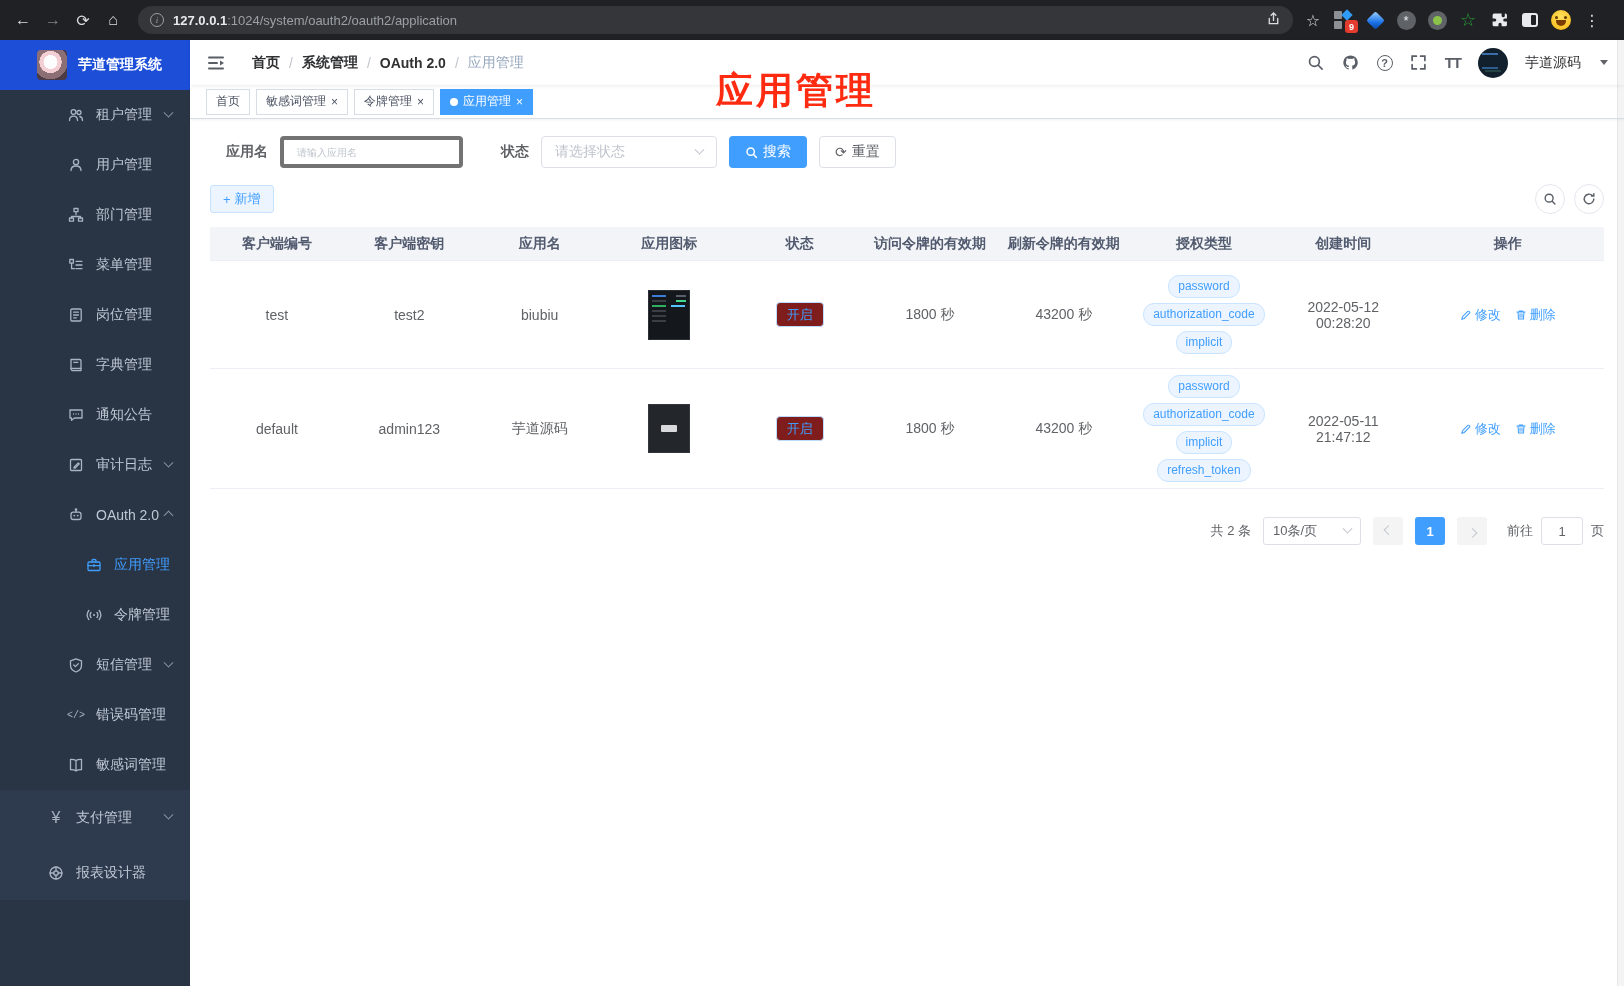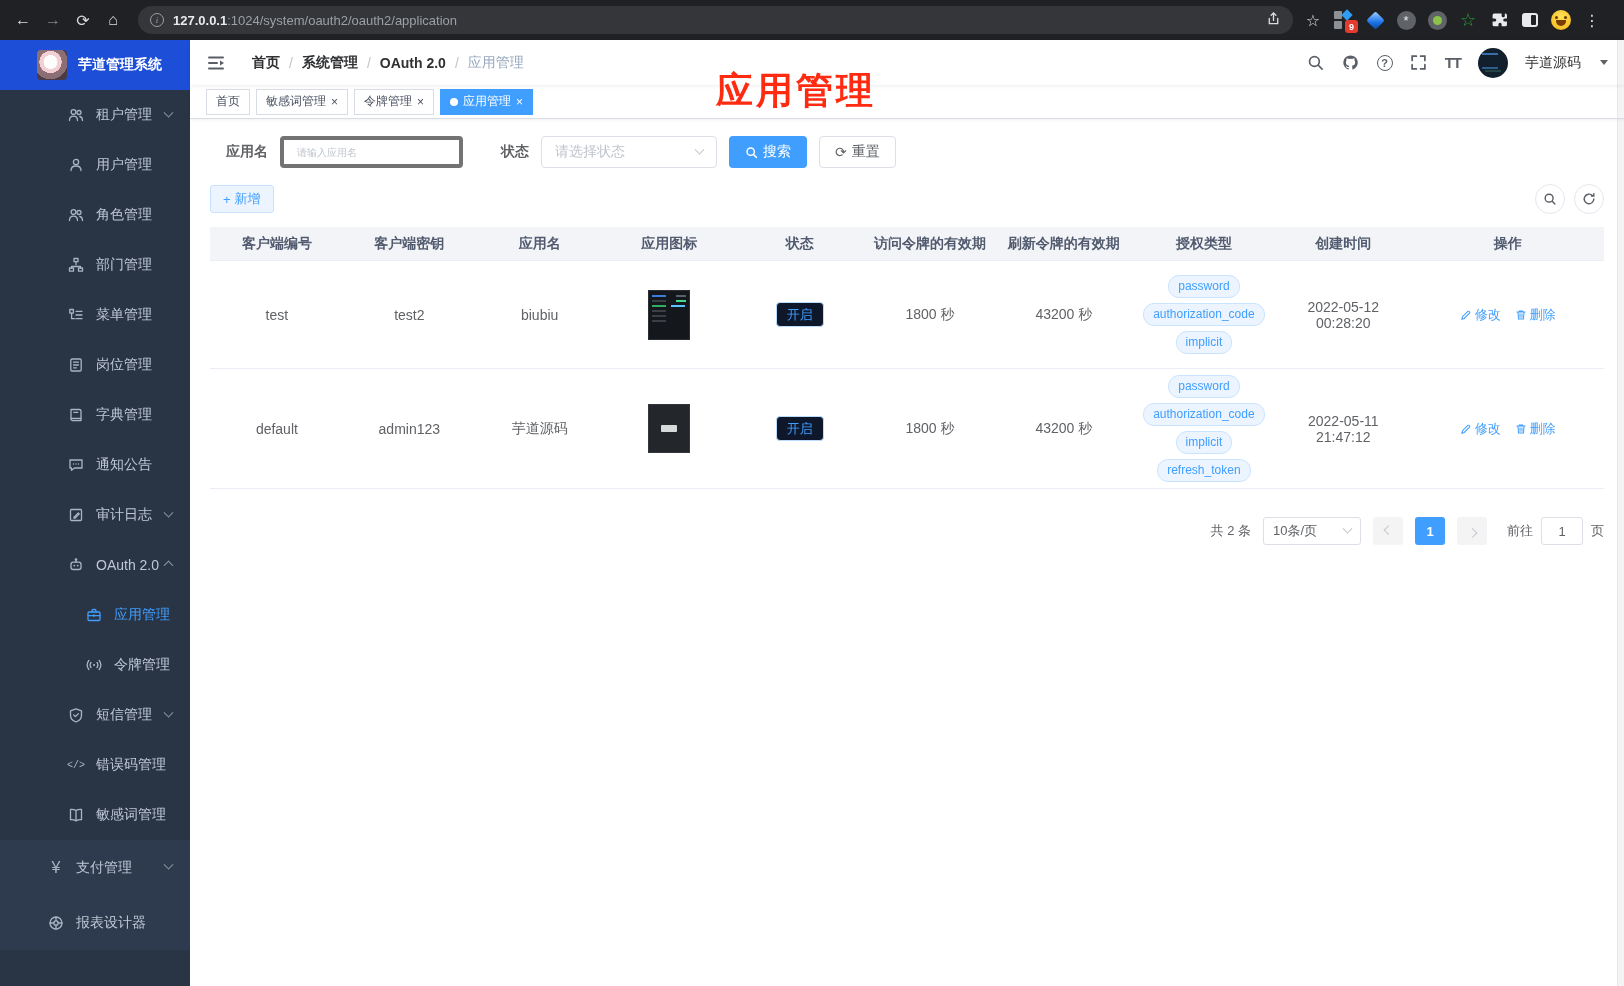--- a/index.html
+++ b/index.html
@@ -121,21 +121,21 @@
 
   
   .table { margin-top:13px; width:100%; font-size:14px; color:#606266; }
   .tr { display:flex; align-items:center; }
   .thead { background:#f2f4f7; height:34px; font-weight:bold; color:#515a6e; border-bottom:1px solid #ebeef5; }
   .trow { border-bottom:1px solid #ebeef5; }
   .trow.r1 { height:108px; } .trow.r2 { height:120px; }
   .td { display:flex; align-items:center; justify-content:center; text-align:center; padding:0 4px; overflow:hidden; }
   .c1{flex:0 0 9.6%;} .c2{flex:0 0 9.4%;} .c3{flex:0 0 9.3%;} .c4{flex:0 0 9.3%;} .c5{flex:0 0 9.4%;}
   .c6{flex:0 0 9.3%;} .c7{flex:0 0 9.9%;} .c8{flex:0 0 10.2%;} .c9{flex:0 0 9.8%;} .c10{flex:0 0 13.8%;}
-  .status-tag { height:25px; line-height:23px; padding:0 10px; background:#0f172a; border:1px solid #b9dcff;
+  .status-tag { height:25px; line-height:23px; padding:0 10px; background:#7f1d1d; border:1px solid #b9dcff;
                 border-radius:4px; color:#409eff; font-size:13px; }
   .grants { display:flex; flex-direction:column; align-items:center; }
   .grant-tag { height:23px; line-height:21px; padding:0 9px; margin:2.5px 0; background:#ecf5ff; border:1px solid #c9e4ff;
                border-radius:11px; color:#409eff; font-size:12px; max-width:130px; white-space:nowrap; overflow:hidden; }
   .app-icon1 { width:42px; height:50px; background:#14171c; border:1px solid #2a2e35; position:relative; overflow:hidden; }
   .app-icon1::before { content:""; position:absolute; left:3px; top:4px; width:14px; height:2px; background:#3c7dd9;
         box-shadow:0 5px 0 #3a3f46, 0 10px 0 #2fae5f, 0 15px 0 #3a3f46, 0 20px 0 #3a3f46, 0 25px 0 #3a3f46, 19px 10px 0 #58c4ff; }
   .app-icon1::after { content:""; position:absolute; right:3px; top:4px; width:10px; height:2px; background:#5a6069; box-shadow:0 5px 0 #41d98d; }
   .app-icon2 { width:42px; height:49px; background:#23262b; border:1px solid #33373d; display:flex; align-items:center; justify-content:center; }
   .app-icon2 i { width:16px; height:7px; background:#d8d9da; border-radius:1px; display:block; }
@@ -240,31 +240,20 @@
       <span class="chev down"></span>
     </div>
     <div class="nav-item">
       <span class="nav-ic">
           <svg viewBox="0 0 16 16">
             <circle cx="8" cy="5" r="2.6"></circle>
             <path d="M3 13.5c0-3 2.2-4.5 5-4.5s5 1.5 5 4.5"></path>
           </svg>
         </span>
       <span class="nav-label">用户管理</span>
-    </div>
-    <div class="nav-item">
-      <span class="nav-ic">
-          <svg viewBox="0 0 16 16">
-            <circle cx="5.5" cy="5" r="2.4"></circle>
-            <path d="M1.5 13.5c0-2.8 1.8-4.3 4-4.3s4 1.5 4 4.3"></path>
-            <circle cx="11" cy="5.5" r="2"></circle>
-            <path d="M11.8 9.5c1.7.4 2.7 1.8 2.7 4"></path>
-          </svg>
-        </span>
-      <span class="nav-label">角色管理</span>
     </div>
     <div class="nav-item">
       <span class="nav-ic">
           <svg viewBox="0 0 16 16">
             <rect x="6" y="1.5" width="4" height="3.2"></rect>
             <rect x="1.5" y="11" width="4" height="3.2"></rect>
             <rect x="10.5" y="11" width="4" height="3.2"></rect>
             <path d="M8 4.7v3M3.5 11V9.5h9V11"></path>
           </svg>
         </span>

